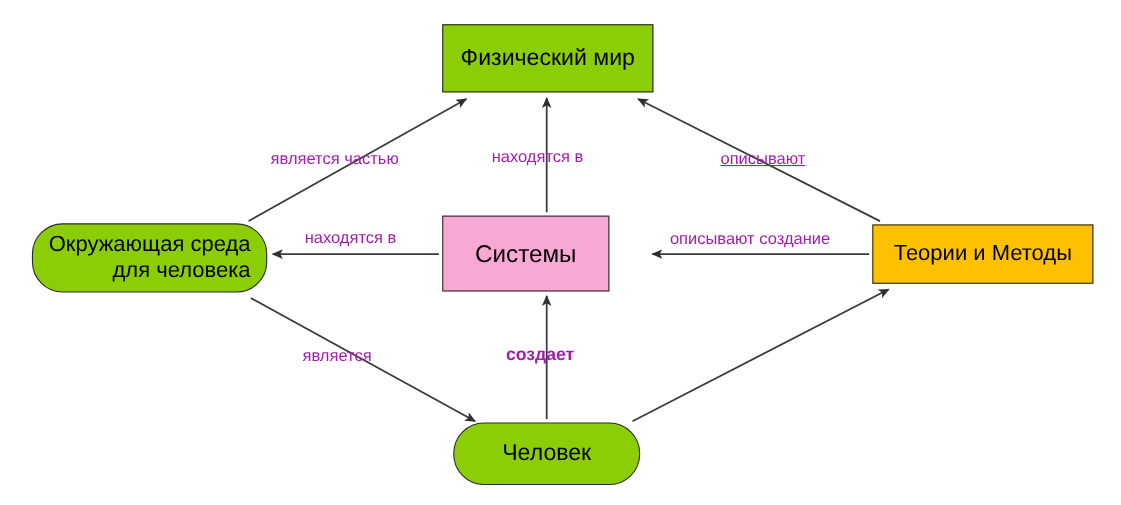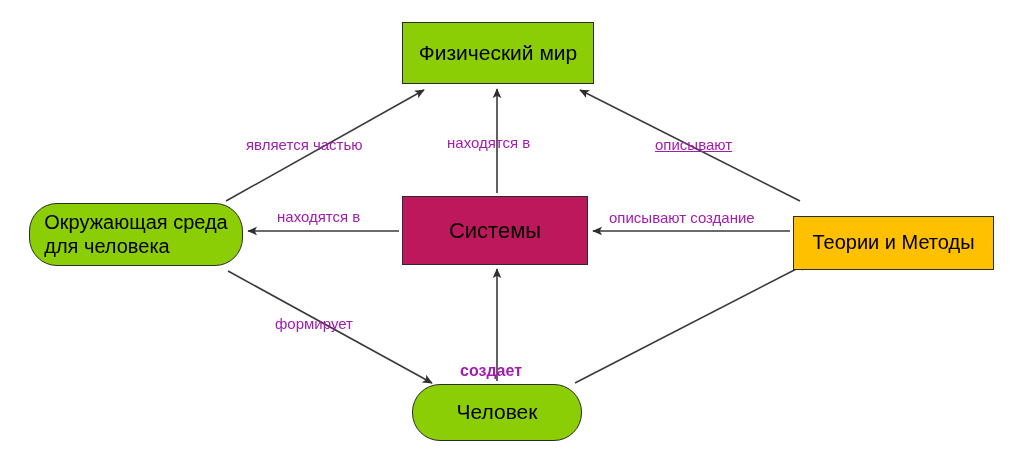--- a/index.html
+++ b/index.html
@@ -22,21 +22,21 @@
     width: 1019px;
     height: 459px;
   }
   .node {
     position: absolute;
     box-sizing: border-box;
     border: 1.5px solid #2b2b2b;
     display: flex;
     align-items: center;
     justify-content: center;
-    text-align: left;
+    text-align: right;
     color: #000000;
     line-height: 1.18;
     z-index: 3;
   }
   .node-label {
     display: block;
     white-space: pre-line;
     padding: 0 4px;
   }
   #node-physical-world {
@@ -44,45 +44,44 @@
     background: #8CCE06;
     font-size: 21px;
   }
   #node-environment {
     left: 29px; top: 203px; width: 214px; height: 63px;
     background: #8CCE06;
     font-size: 20px;
     border-radius: 28px;
   }
   #node-systems {
-    left: 402px; top: 196px; width: 186px; height: 69px;
-    background: #be185d;
+    left: 402px; top: 196px; width: 152px; height: 69px;
+    background: #f9a8d4;
     font-size: 22px;
   }
   #node-theories-methods {
     left: 793px; top: 204px; width: 201px; height: 54px;
     background: #FFC000;
     font-size: 20px;
-    margin-top: 12px;
   }
   #node-human {
     left: 412px; top: 384px; width: 170px; height: 57px;
     background: #8CCE06;
     font-size: 21px;
     border-radius: 28px;
   }
   .edge-label {
     position: absolute;
     font-size: 15px;
     color: #a21caf;
     white-space: nowrap;
     z-index: 5;
     background: rgba(255,255,255,0.0);
   }
-  .edge-label.bold { font-weight: bold; margin-top: 48px; }
+  .edge-label.bold { font-weight: bold; }
   #lbl-env-world   { left: 246px; top: 136px; }
   #lbl-sys-world   { left: 447px; top: 134px; }
   #lbl-theo-world  { left: 655px; top: 136px; text-decoration: underline; }
   #lbl-env-sys     { left: 277px; top: 208px; }
   #lbl-theo-sys    { left: 609px; top: 209px; }
   #lbl-env-human   { left: 275px; top: 315px; }
   #lbl-human-sys   { left: 460px; top: 314px; font-size: 16px; }
   #lbl-human-theo  { left: 620px; top: 314px; }
 </style>
 </head>
@@ -138,18 +137,18 @@
   <div class="edge-label" id="lbl-env-world">является частью</div>
 
   <div class="edge-label" id="lbl-sys-world">находятся в</div>
 
   <div class="edge-label" id="lbl-theo-world">описывают</div>
 
   <div class="edge-label" id="lbl-env-sys">находятся в</div>
 
   <div class="edge-label" id="lbl-theo-sys">описывают создание</div>
 
-  <div class="edge-label" id="lbl-env-human">формирует</div>
+  <div class="edge-label" id="lbl-env-human">является</div>
 
   <div class="edge-label bold" id="lbl-human-sys">создает</div>
 
 
 </div>
 
 </body></html>

